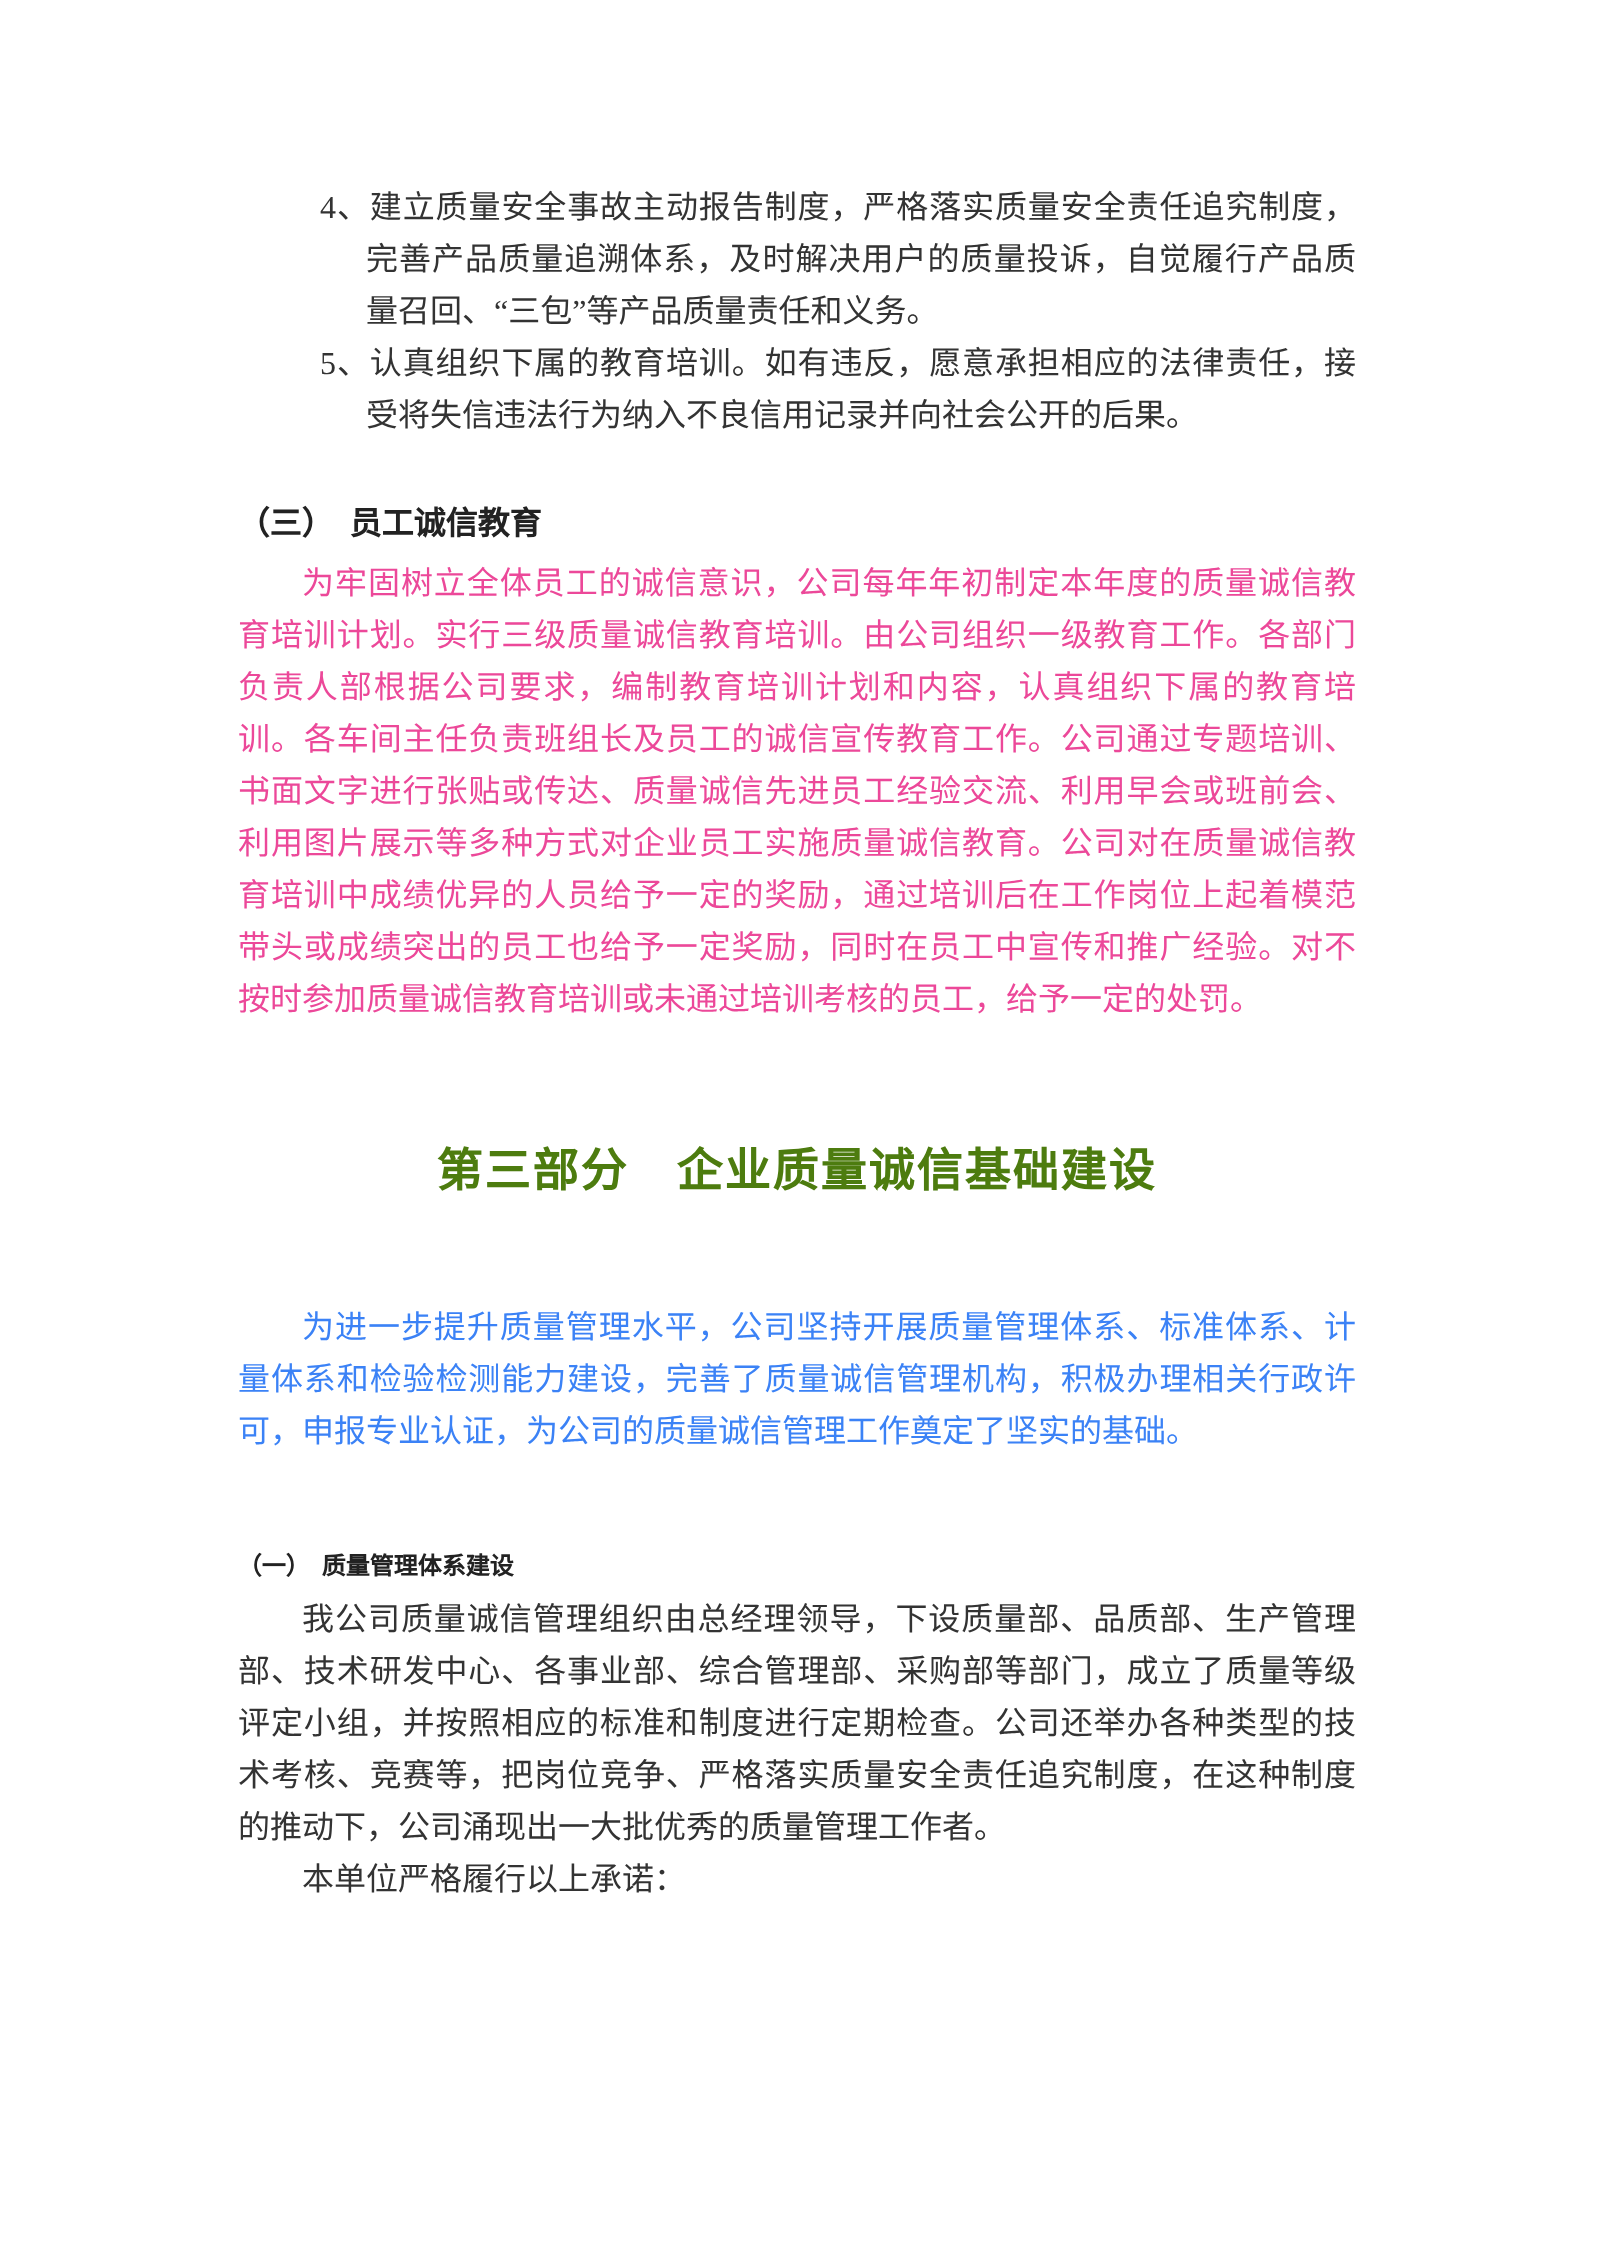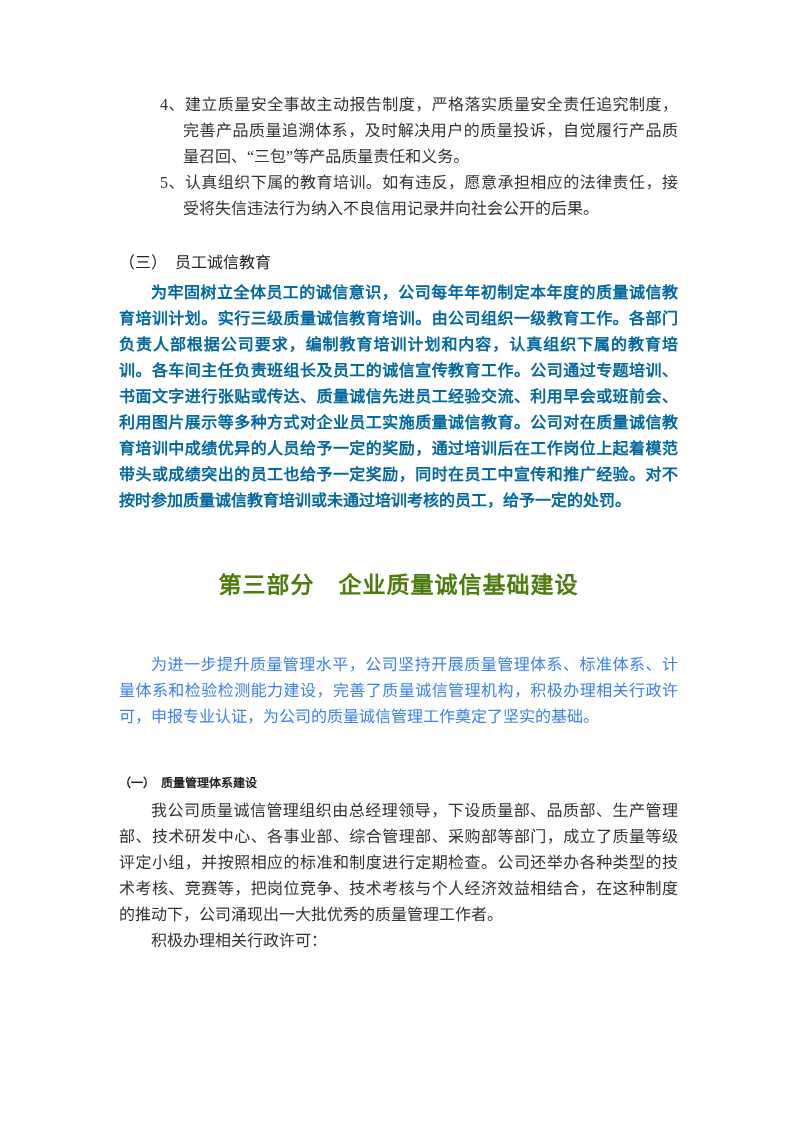--- a/index.html
+++ b/index.html
@@ -29,31 +29,30 @@
     padding-left: 64px;
     text-indent: -23px;
     text-align: justify;
     color: #333333;
   }
   .list-marker {
     display: inline;
   }
   .section-heading {
     font-size: 16px;
-    font-weight: normal;
+    font-weight: bold;
     color: #222222;
     margin: 28px 0 0 0;
     line-height: 26px;
   }
   .body-paragraph {
     margin: 4px 0 0 0;
     text-indent: 2em;
     text-align: justify;
-    color: #0369a1;
-    font-weight: bold;
+    color: #ec4899;
   }
   .chapter-heading {
     font-size: 23px;
     font-weight: bold;
     color: #4d7c0f;
     text-align: center;
     letter-spacing: 1px;
     line-height: 28px;
     margin: 58px 0 0 0;
   }
@@ -96,17 +95,17 @@
   <h3 class="section-heading">（三）　员工诚信教育</h3>
 
   <p class="body-paragraph">为牢固树立全体员工的诚信意识，公司每年年初制定本年度的质量诚信教育培训计划。实行三级质量诚信教育培训。由公司组织一级教育工作。各部门负责人部根据公司要求，编制教育培训计划和内容，认真组织下属的教育培训。各车间主任负责班组长及员工的诚信宣传教育工作。公司通过专题培训、书面文字进行张贴或传达、质量诚信先进员工经验交流、利用早会或班前会、利用图片展示等多种方式对企业员工实施质量诚信教育。公司对在质量诚信教育培训中成绩优异的人员给予一定的奖励，通过培训后在工作岗位上起着模范带头或成绩突出的员工也给予一定奖励，同时在员工中宣传和推广经验。对不按时参加质量诚信教育培训或未通过培训考核的员工，给予一定的处罚。</p>
 
   <h2 class="chapter-heading">第三部分　企业质量诚信基础建设</h2>
 
   <p class="intro-paragraph">为进一步提升质量管理水平，公司坚持开展质量管理体系、标准体系、计量体系和检验检测能力建设，完善了质量诚信管理机构，积极办理相关行政许可，申报专业认证，为公司的质量诚信管理工作奠定了坚实的基础。</p>
 
   <h3 class="section-heading-2">（一）　质量管理体系建设</h3>
 
-  <p class="section-paragraph">我公司质量诚信管理组织由总经理领导，下设质量部、品质部、生产管理部、技术研发中心、各事业部、综合管理部、采购部等部门，成立了质量等级评定小组，并按照相应的标准和制度进行定期检查。公司还举办各种类型的技术考核、竞赛等，把岗位竞争、技术考核与个人经济效益相结合，在这种制度的推动下，公司涌现出一大批优秀的质量管理工作者。</p>
+  <p class="section-paragraph">我公司质量诚信管理组织由总经理领导，下设质量部、品质部、生产管理部、技术研发中心、各事业部、综合管理部、采购部等部门，成立了质量等级评定小组，并按照相应的标准和制度进行定期检查。公司还举办各种类型的技术考核、竞赛等，把岗位竞争、严格落实质量安全责任追究制度，在这种制度的推动下，公司涌现出一大批优秀的质量管理工作者。</p>
 
-  <p class="figure-caption">积极办理相关行政许可：</p>
+  <p class="figure-caption">本单位严格履行以上承诺：</p>
 
 </div>
 
 </body></html>

